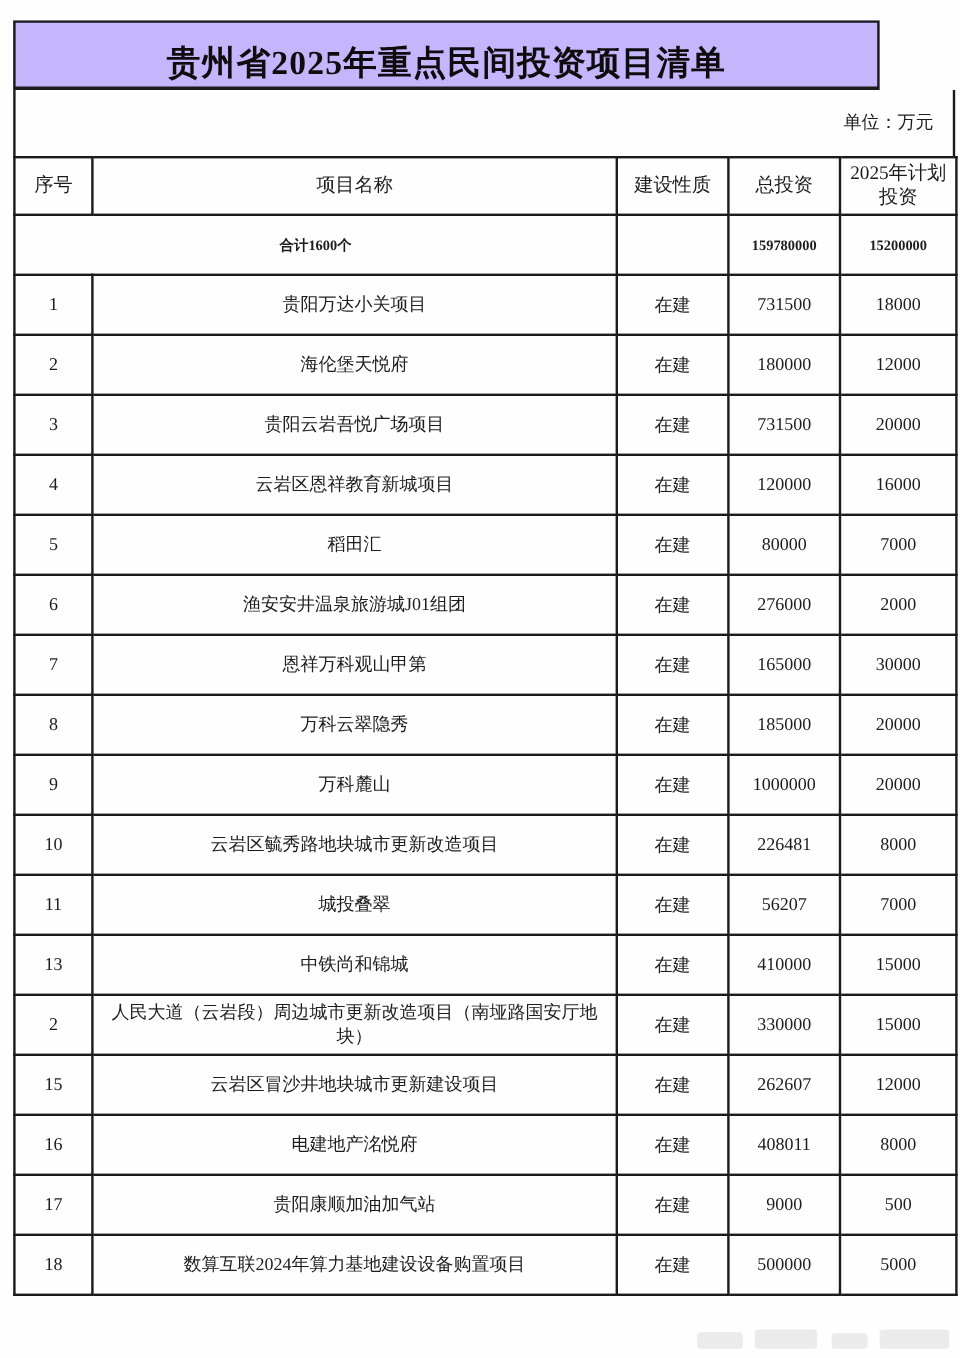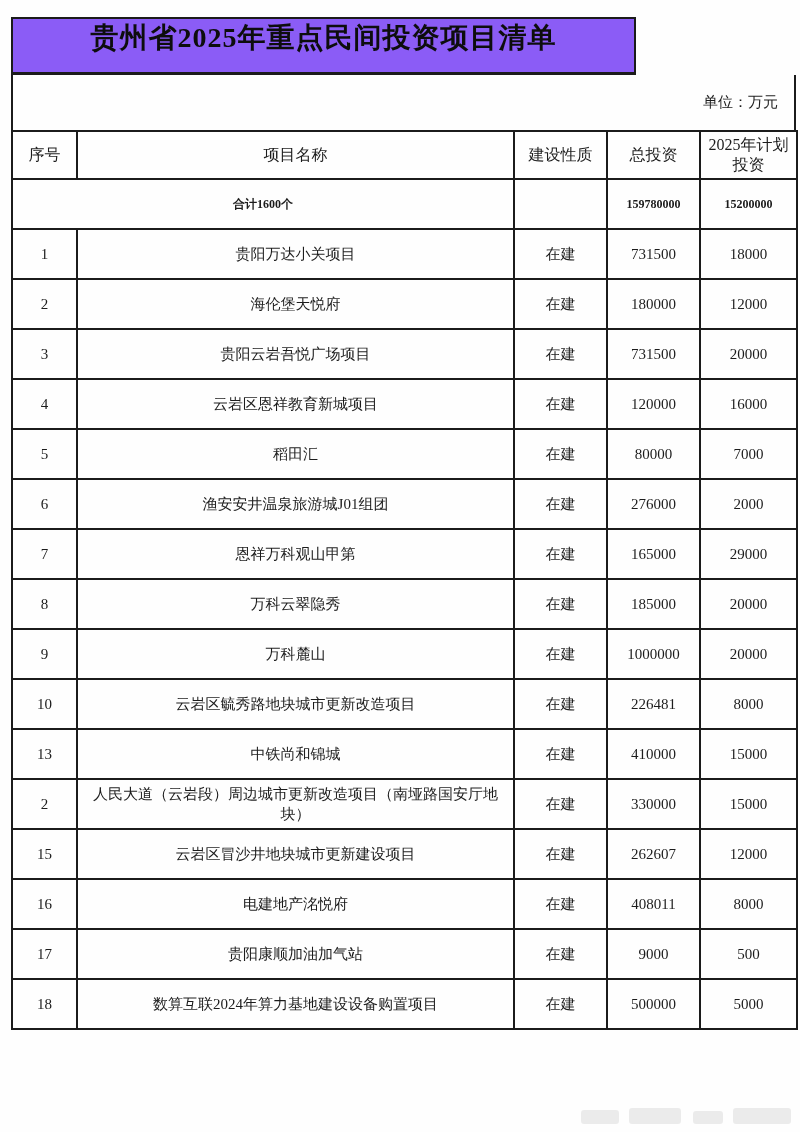--- a/index.html
+++ b/index.html
@@ -21,27 +21,27 @@
     background: #fefefe;
   }
   .sheet {
     position: absolute;
     left: 11px;
     top: 17px;
     width: 785px;
   }
   .title-bar {
     box-sizing: border-box;
-    width: 625px;
+    width: 722px;
     height: 58px;
-    background: #8b5cf6;
+    background: #c4b5fd;
     border: 2px solid #1b1b1b;
     border-bottom-width: 3px;
     display: flex;
-    align-items: flex-start;
+    align-items: flex-end;
     justify-content: center;
   }
   .title-text {
     font-size: 28px;
     font-weight: bold;
     letter-spacing: 1px;
     color: #0d0d0d;
   }
   .unit-band {
     box-sizing: border-box;
@@ -192,21 +192,21 @@
     <td class="cell-name">渔安安井温泉旅游城J01组团</td>
     <td class="cell-nature">在建</td>
     <td class="cell-total">276000</td>
     <td class="cell-plan">2000</td>
   </tr>
           <tr>
     <td class="cell-no">7</td>
     <td class="cell-name">恩祥万科观山甲第</td>
     <td class="cell-nature">在建</td>
     <td class="cell-total">165000</td>
-    <td class="cell-plan">29000</td>
+    <td class="cell-plan">30000</td>
   </tr>
           <tr>
     <td class="cell-no">8</td>
     <td class="cell-name">万科云翠隐秀</td>
     <td class="cell-nature">在建</td>
     <td class="cell-total">185000</td>
     <td class="cell-plan">20000</td>
   </tr>
           <tr>
     <td class="cell-no">9</td>
@@ -214,20 +214,27 @@
     <td class="cell-nature">在建</td>
     <td class="cell-total">1000000</td>
     <td class="cell-plan">20000</td>
   </tr>
           <tr>
     <td class="cell-no">10</td>
     <td class="cell-name">云岩区毓秀路地块城市更新改造项目</td>
     <td class="cell-nature">在建</td>
     <td class="cell-total">226481</td>
     <td class="cell-plan">8000</td>
+  </tr>
+          <tr>
+    <td class="cell-no">11</td>
+    <td class="cell-name">城投叠翠</td>
+    <td class="cell-nature">在建</td>
+    <td class="cell-total">56207</td>
+    <td class="cell-plan">7000</td>
   </tr>
           <tr>
     <td class="cell-no">13</td>
     <td class="cell-name">中铁尚和锦城</td>
     <td class="cell-nature">在建</td>
     <td class="cell-total">410000</td>
     <td class="cell-plan">15000</td>
   </tr>
           <tr>
     <td class="cell-no">2</td>

